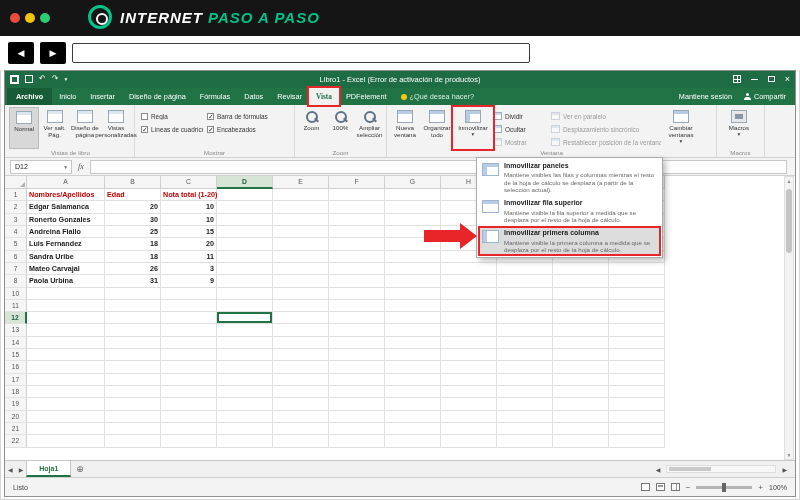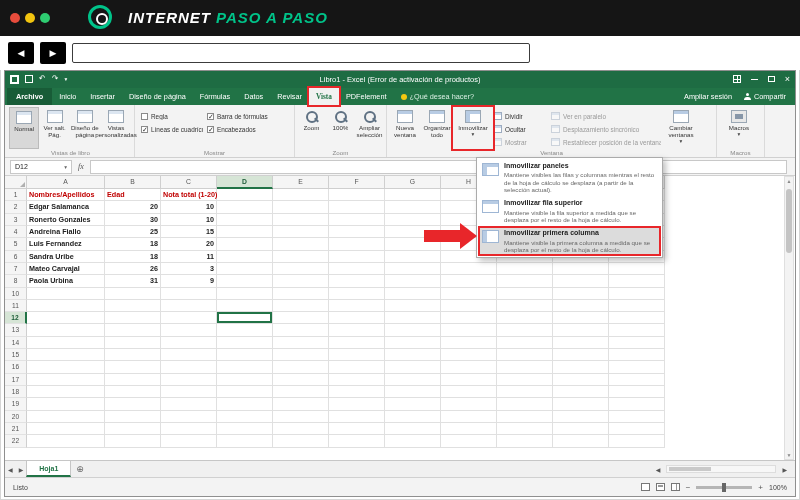--- a/index.html
+++ b/index.html
@@ -5,21 +5,21 @@
   * { box-sizing: border-box; margin: 0; padding: 0; }
   html,body { background:#fff; }
   body { font-family:"Liberation Sans","DejaVu Sans",sans-serif; cursor:default; }
   .stage { position:relative; width:800px; height:500px; background:#fff; overflow:hidden;
            box-shadow: inset 0 0 0 1px #d5d5d5; }
 
   
   .banner { position:absolute; top:0; left:0; width:800px; height:36px; background:#151515; }
   .dots { position:absolute; left:10px; top:13px; display:flex; gap:5px; }
   .dot { width:10px; height:10px; border-radius:50%; display:inline-block; }
-  .logo { position:absolute; left:88px; top:5px; display:flex; align-items:center; gap:16px; }
+  .logo { position:absolute; left:88px; top:5px; display:flex; align-items:center; gap:8px; }
   .logo-circle { width:24px; height:24px; border-radius:50%; border:3px solid #00c389; position:relative; }
   .logo-circle::after { content:""; position:absolute; left:5px; top:5px; width:8px; height:8px;
                         border:2px solid #fff; border-radius:50%; }
   .brand { font-size:15px; font-weight:bold; font-style:italic; letter-spacing:1px; }
   .brand-a { color:#ffffff; }
   .brand-b { color:#00c389; margin-left:5px; }
 
   
   .browserbar { position:absolute; top:36px; left:0; width:800px; height:34px; background:#fff;
                 display:flex; align-items:center; padding:0 8px; gap:6px; }
@@ -239,21 +239,21 @@
         <div class="rtab"><span>Datos</span></div>
         <div class="rtab"><span>Revisar</span></div>
         <div class="rtab active annotated"><span>Vista</span></div>
         <div class="rtab"><span>PDFelement</span></div>
         <div class="rtab hint">
           <span class="bulb"></span>
           <span>¿Qué desea hacer?</span>
         </div>
       </div>
     <div class="tabright">
-      <span>Ampliar sesión</span>
+      <span>Mantiene sesión</span>
       <span class="share">
           <span class="person"></span>
           <span>Compartir</span>
         </span>
     </div>
   </div>
 
   <div class="ribbon">
     <div class="rgroup g-views">
       <div class="gbody">

